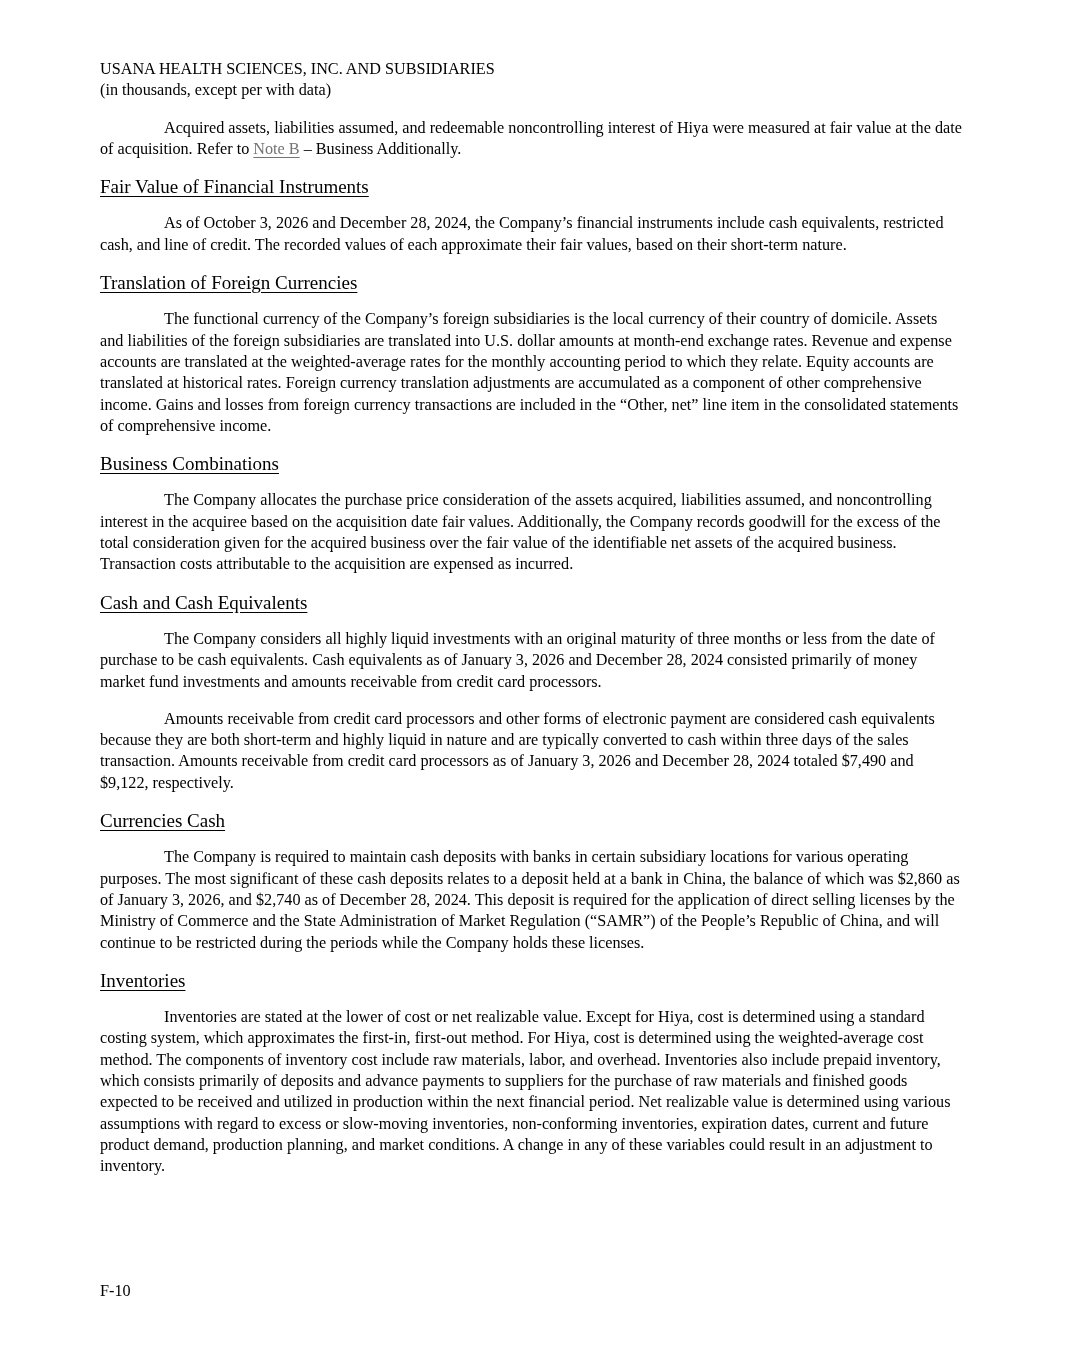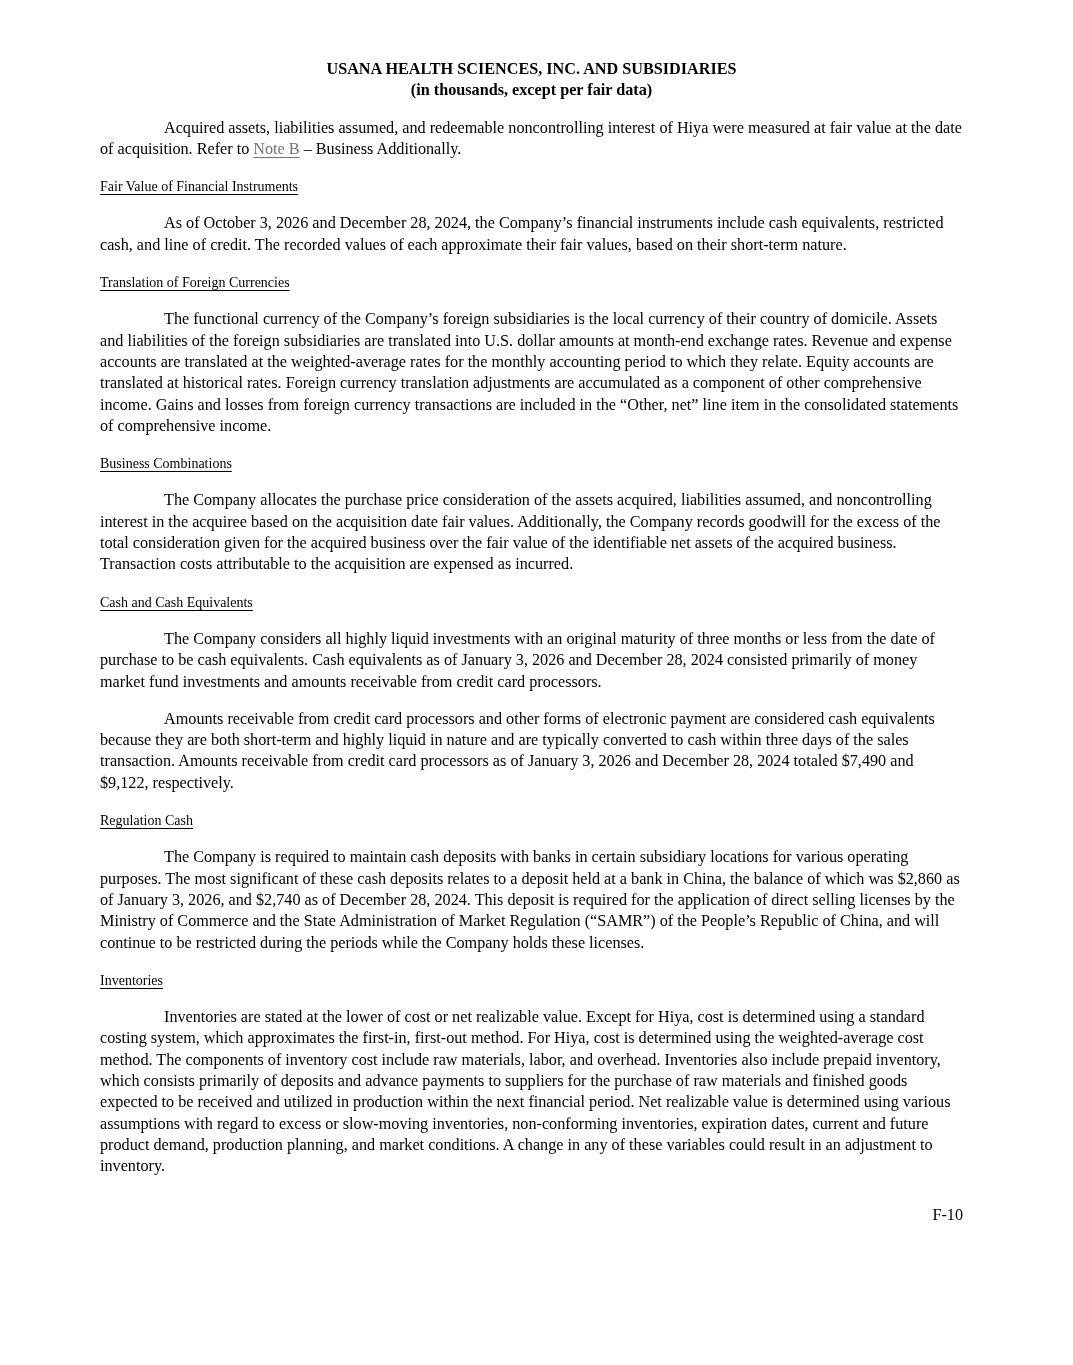--- a/index.html
+++ b/index.html
@@ -15,58 +15,57 @@
     color: #000000;
     position: relative;
     overflow: hidden;
   }
   .page {
     width: 1073px;
     height: 1365px;
     padding: 59px 110px 0 100px;
   }
   .doc-header {
-    text-align: center;
-    font-weight: bold;
+    font-weight: normal;
   }
   .doc-header div { white-space: nowrap; }
   .intro-para {
     margin-top: 30px;
   }
   p.para {
     margin: 16px 0;
     text-indent: 64px;
     text-align: left;
   }
   h2.section-heading {
     margin: 16px 0;
-    font-size: 14px;
+    font-size: 19px;
     font-weight: normal;
     text-decoration: underline;
     text-underline-offset: 3px;
   }
   .note-link {
     text-decoration: underline;
     text-underline-offset: 3px;
     color: #737373;
     cursor: pointer;
   }
   .page-footer {
-    margin-top: 28px;
-    text-align: right;
+    margin-top: 104px;
+    text-align: left;
   }
 </style>
 </head>
 <body>
 
 <div class="page">
 
   <div class="doc-header">
     <div>USANA HEALTH SCIENCES, INC. AND SUBSIDIARIES</div>
-    <div>(in thousands, except per fair data)</div>
+    <div>(in thousands, except per with data)</div>
   </div>
 
   <p class="para intro-para"><span>Acquired assets, liabilities assumed, and redeemable noncontrolling interest of Hiya were measured at fair value at the date of acquisition. Refer to </span><span class="note-link">Note B</span><span> – Business Additionally.</span></p>
 
   <section>
     <h2 class="section-heading">Fair Value of Financial Instruments</h2>
     <p class="para">As of October 3, 2026 and December 28, 2024, the Company’s financial instruments include cash equivalents, restricted cash, and line of credit. The recorded values of each approximate their fair values, based on their short-term nature.</p>
   </section>
 
   <section>
@@ -79,21 +78,21 @@
     <p class="para">The Company allocates the purchase price consideration of the assets acquired, liabilities assumed, and noncontrolling interest in the acquiree based on the acquisition date fair values. Additionally, the Company records goodwill for the excess of the total consideration given for the acquired business over the fair value of the identifiable net assets of the acquired business. Transaction costs attributable to the acquisition are expensed as incurred.</p>
   </section>
 
   <section>
     <h2 class="section-heading">Cash and Cash Equivalents</h2>
     <p class="para">The Company considers all highly liquid investments with an original maturity of three months or less from the date of purchase to be cash equivalents. Cash equivalents as of January 3, 2026 and December 28, 2024 consisted primarily of money market fund investments and amounts receivable from credit card processors.</p>
     <p class="para">Amounts receivable from credit card processors and other forms of electronic payment are considered cash equivalents because they are both short-term and highly liquid in nature and are typically converted to cash within three days of the sales transaction. Amounts receivable from credit card processors as of January 3, 2026 and December 28, 2024 totaled $7,490 and $9,122, respectively.</p>
   </section>
 
   <section>
-    <h2 class="section-heading">Regulation Cash</h2>
+    <h2 class="section-heading">Currencies Cash</h2>
     <p class="para">The Company is required to maintain cash deposits with banks in certain subsidiary locations for various operating purposes. The most significant of these cash deposits relates to a deposit held at a bank in China, the balance of which was $2,860 as of January 3, 2026, and $2,740 as of December 28, 2024. This deposit is required for the application of direct selling licenses by the Ministry of Commerce and the State Administration of Market Regulation (“SAMR”) of the People’s Republic of China, and will continue to be restricted during the periods while the Company holds these licenses.</p>
   </section>
 
   <section>
     <h2 class="section-heading">Inventories</h2>
     <p class="para">Inventories are stated at the lower of cost or net realizable value. Except for Hiya, cost is determined using a standard costing system, which approximates the first-in, first-out method. For Hiya, cost is determined using the weighted-average cost method. The components of inventory cost include raw materials, labor, and overhead. Inventories also include prepaid inventory, which consists primarily of deposits and advance payments to suppliers for the purchase of raw materials and finished goods expected to be received and utilized in production within the next financial period. Net realizable value is determined using various assumptions with regard to excess or slow-moving inventories, non-conforming inventories, expiration dates, current and future product demand, production planning, and market conditions. A change in any of these variables could result in an adjustment to inventory.</p>
   </section>
 
   <div class="page-footer">F-10</div>
 

